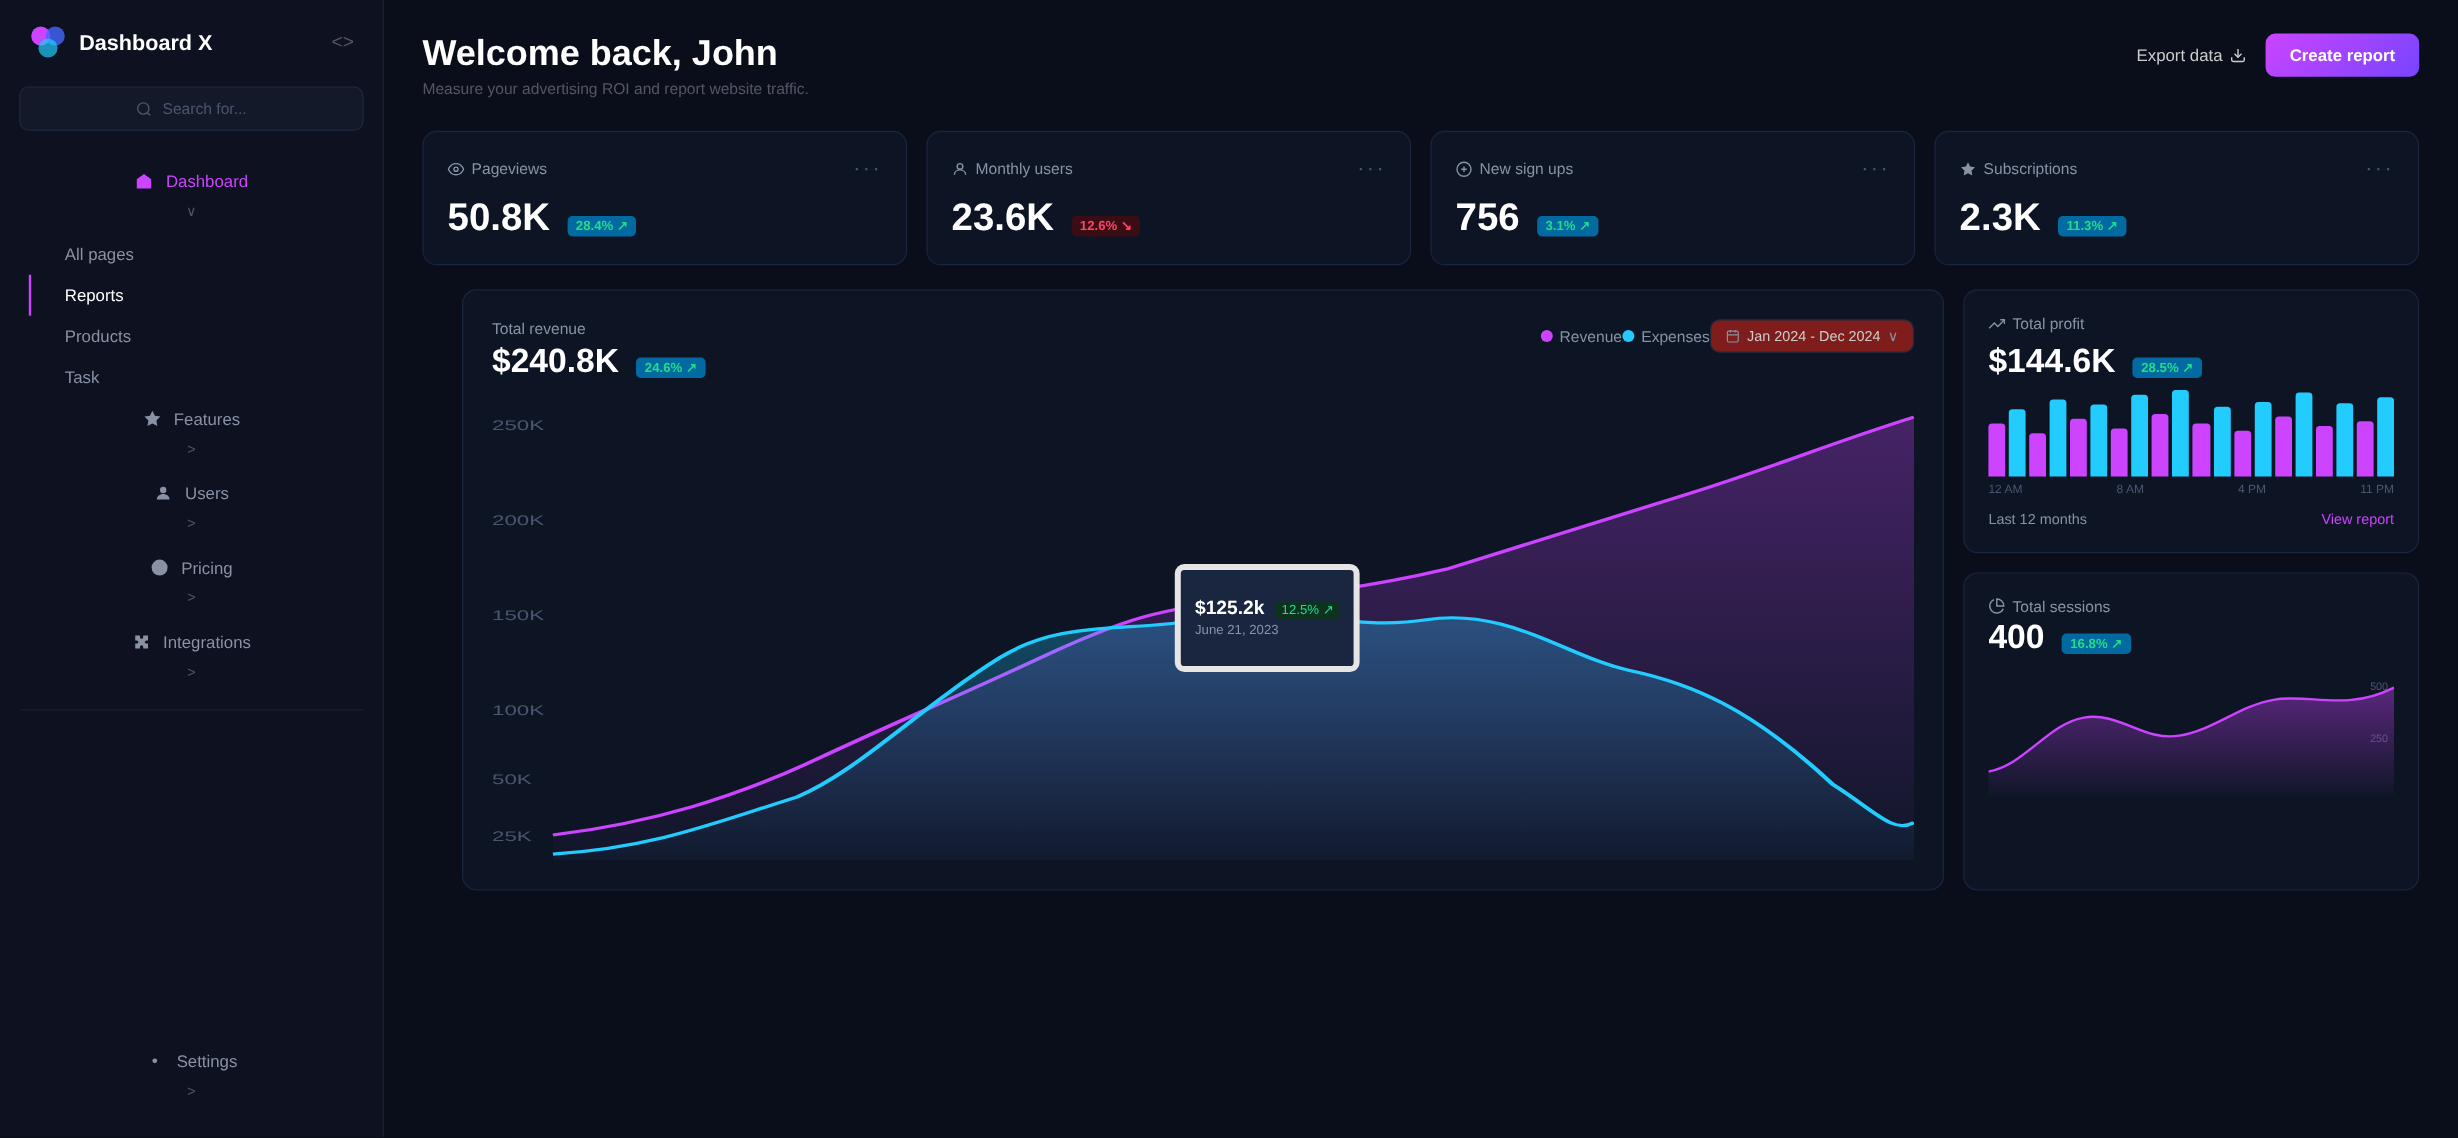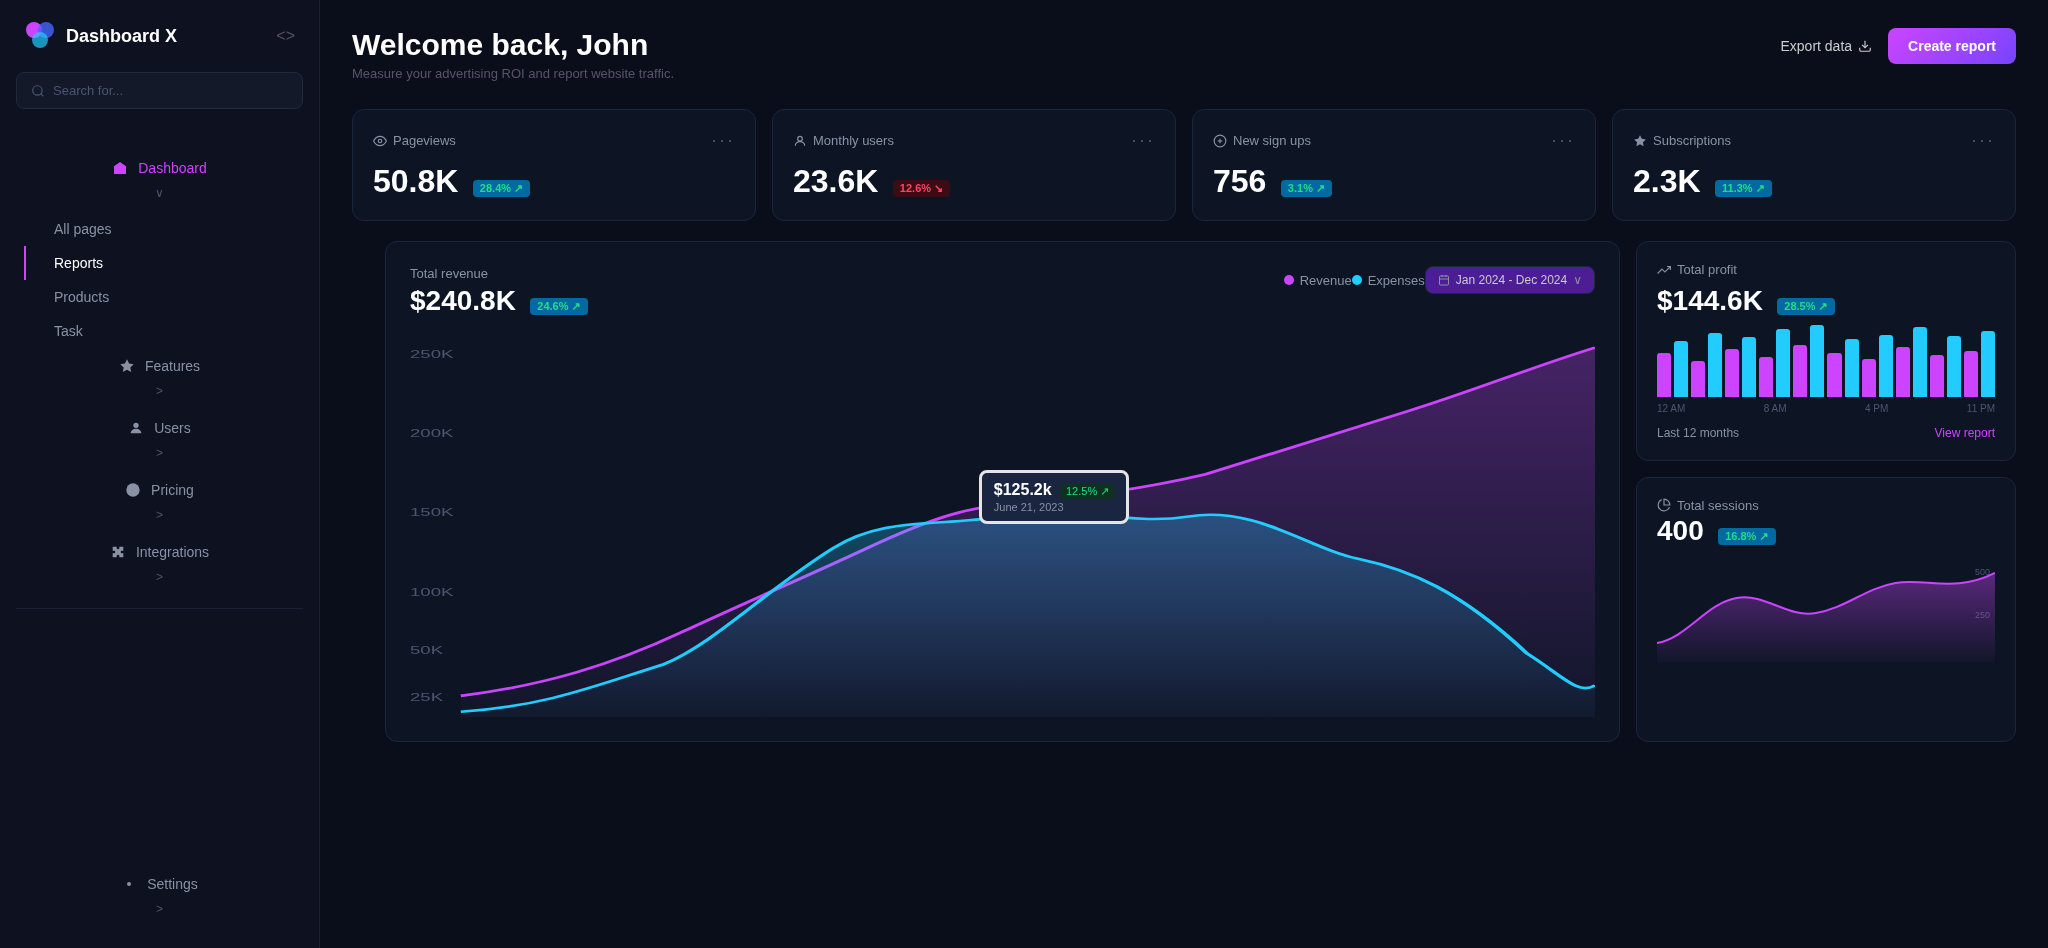--- a/index.html
+++ b/index.html
@@ -44,30 +44,31 @@
       font-weight: 700;
       color: #fff;
     }
     .sidebar-arrows {
       color: #556;
       font-size: 16px;
       cursor: pointer;
     }
 
     .search-box {
-      margin: 0 16px 41px;
+      margin: 0 16px 24px;
       background: #131929;
       border: 1px solid #1e2a40;
       border-radius: 8px;
       padding: 10px 14px;
       display: flex;
       align-items: center;
       gap: 8px;
       color: #556;
       cursor: text;
+      justify-content: center;
     }
     .search-box span {
       font-size: 13px;
       color: #4a5570;
     }
 
     .nav-section {
       padding: 0 12px;
     }
     .nav-item {
@@ -259,43 +260,43 @@
     }
     .legend-dot {
       width: 10px;
       height: 10px;
       border-radius: 50%;
     }
     .date-picker {
       display: flex;
       align-items: center;
       gap: 6px;
-      background: #4c1d95;
+      background: #7f1d1d;
       border: 1px solid #1e2a40;
       border-radius: 8px;
       padding: 6px 12px;
       font-size: 12px;
       color: #ccc;
       cursor: pointer;
     }
 
     .chart-area {
       position: relative;
       height: 380px;
     }
     .chart-svg {
       width: 100%;
       height: 100%;
     }
     .chart-tooltip {
       position: absolute;
       background: #1a2540;
-      border: 3px solid #e5e5e5;
+      border: 5px solid #e5e5e5;
       border-radius: 8px;
-      padding: 8px 12px;
+      padding: 24px 12px;
       font-size: 12px;
       pointer-events: none;
       top: 35%;
       left: 48%;
     }
     .tooltip-value {
       font-size: 16px;
       font-weight: 700;
       color: #fff;
     }

